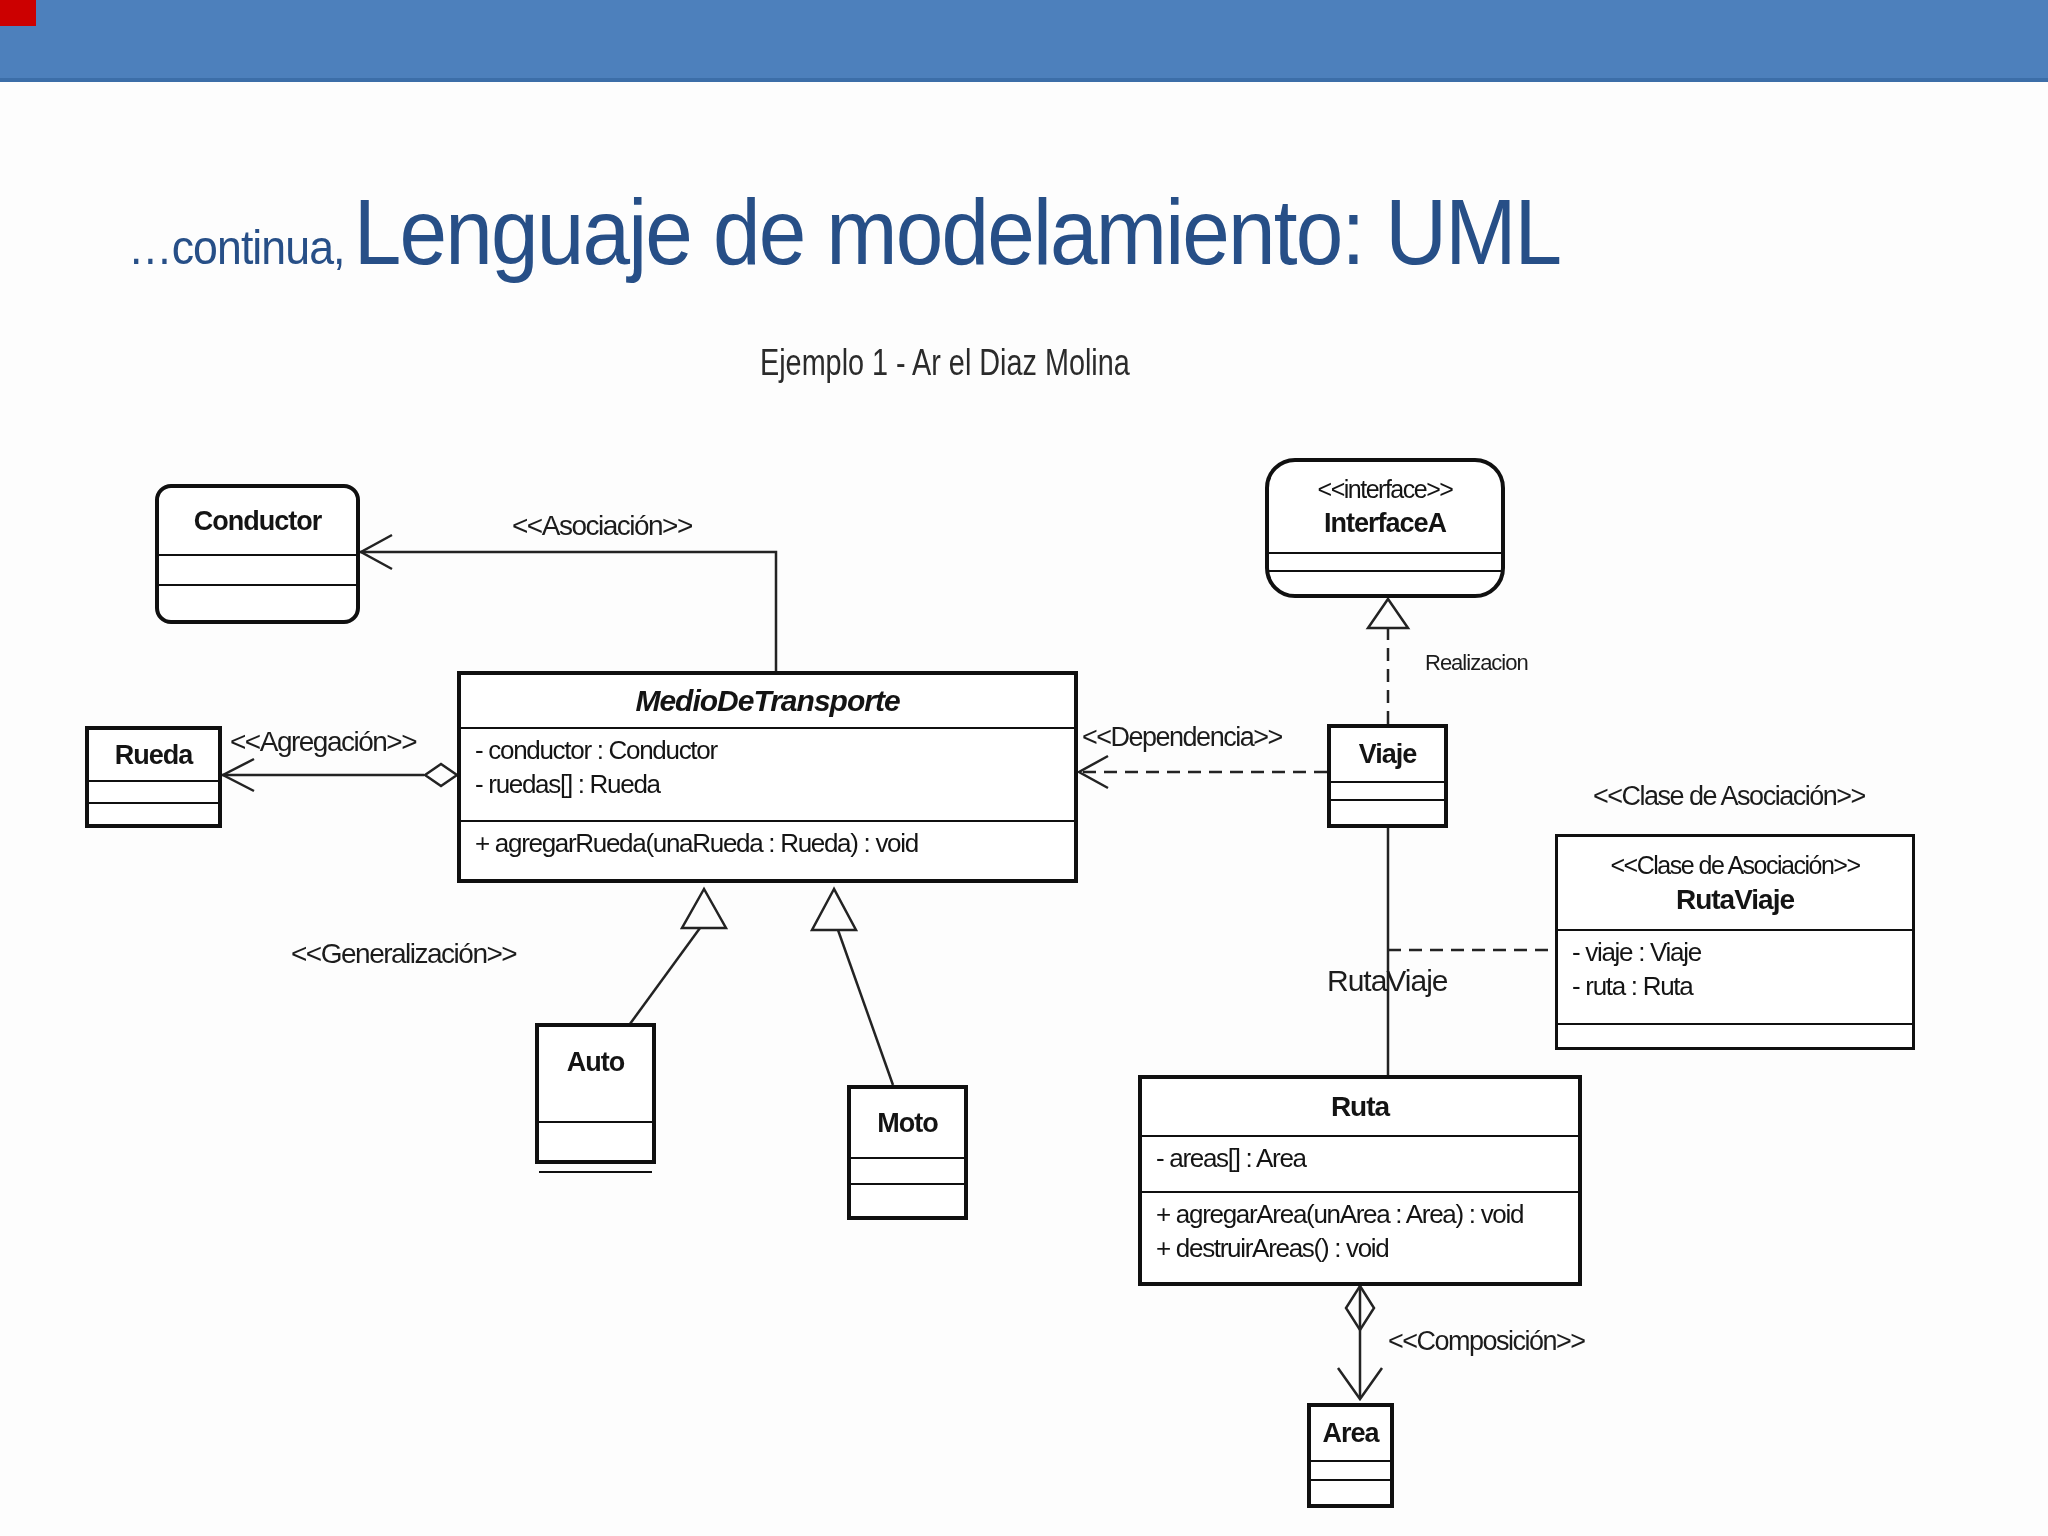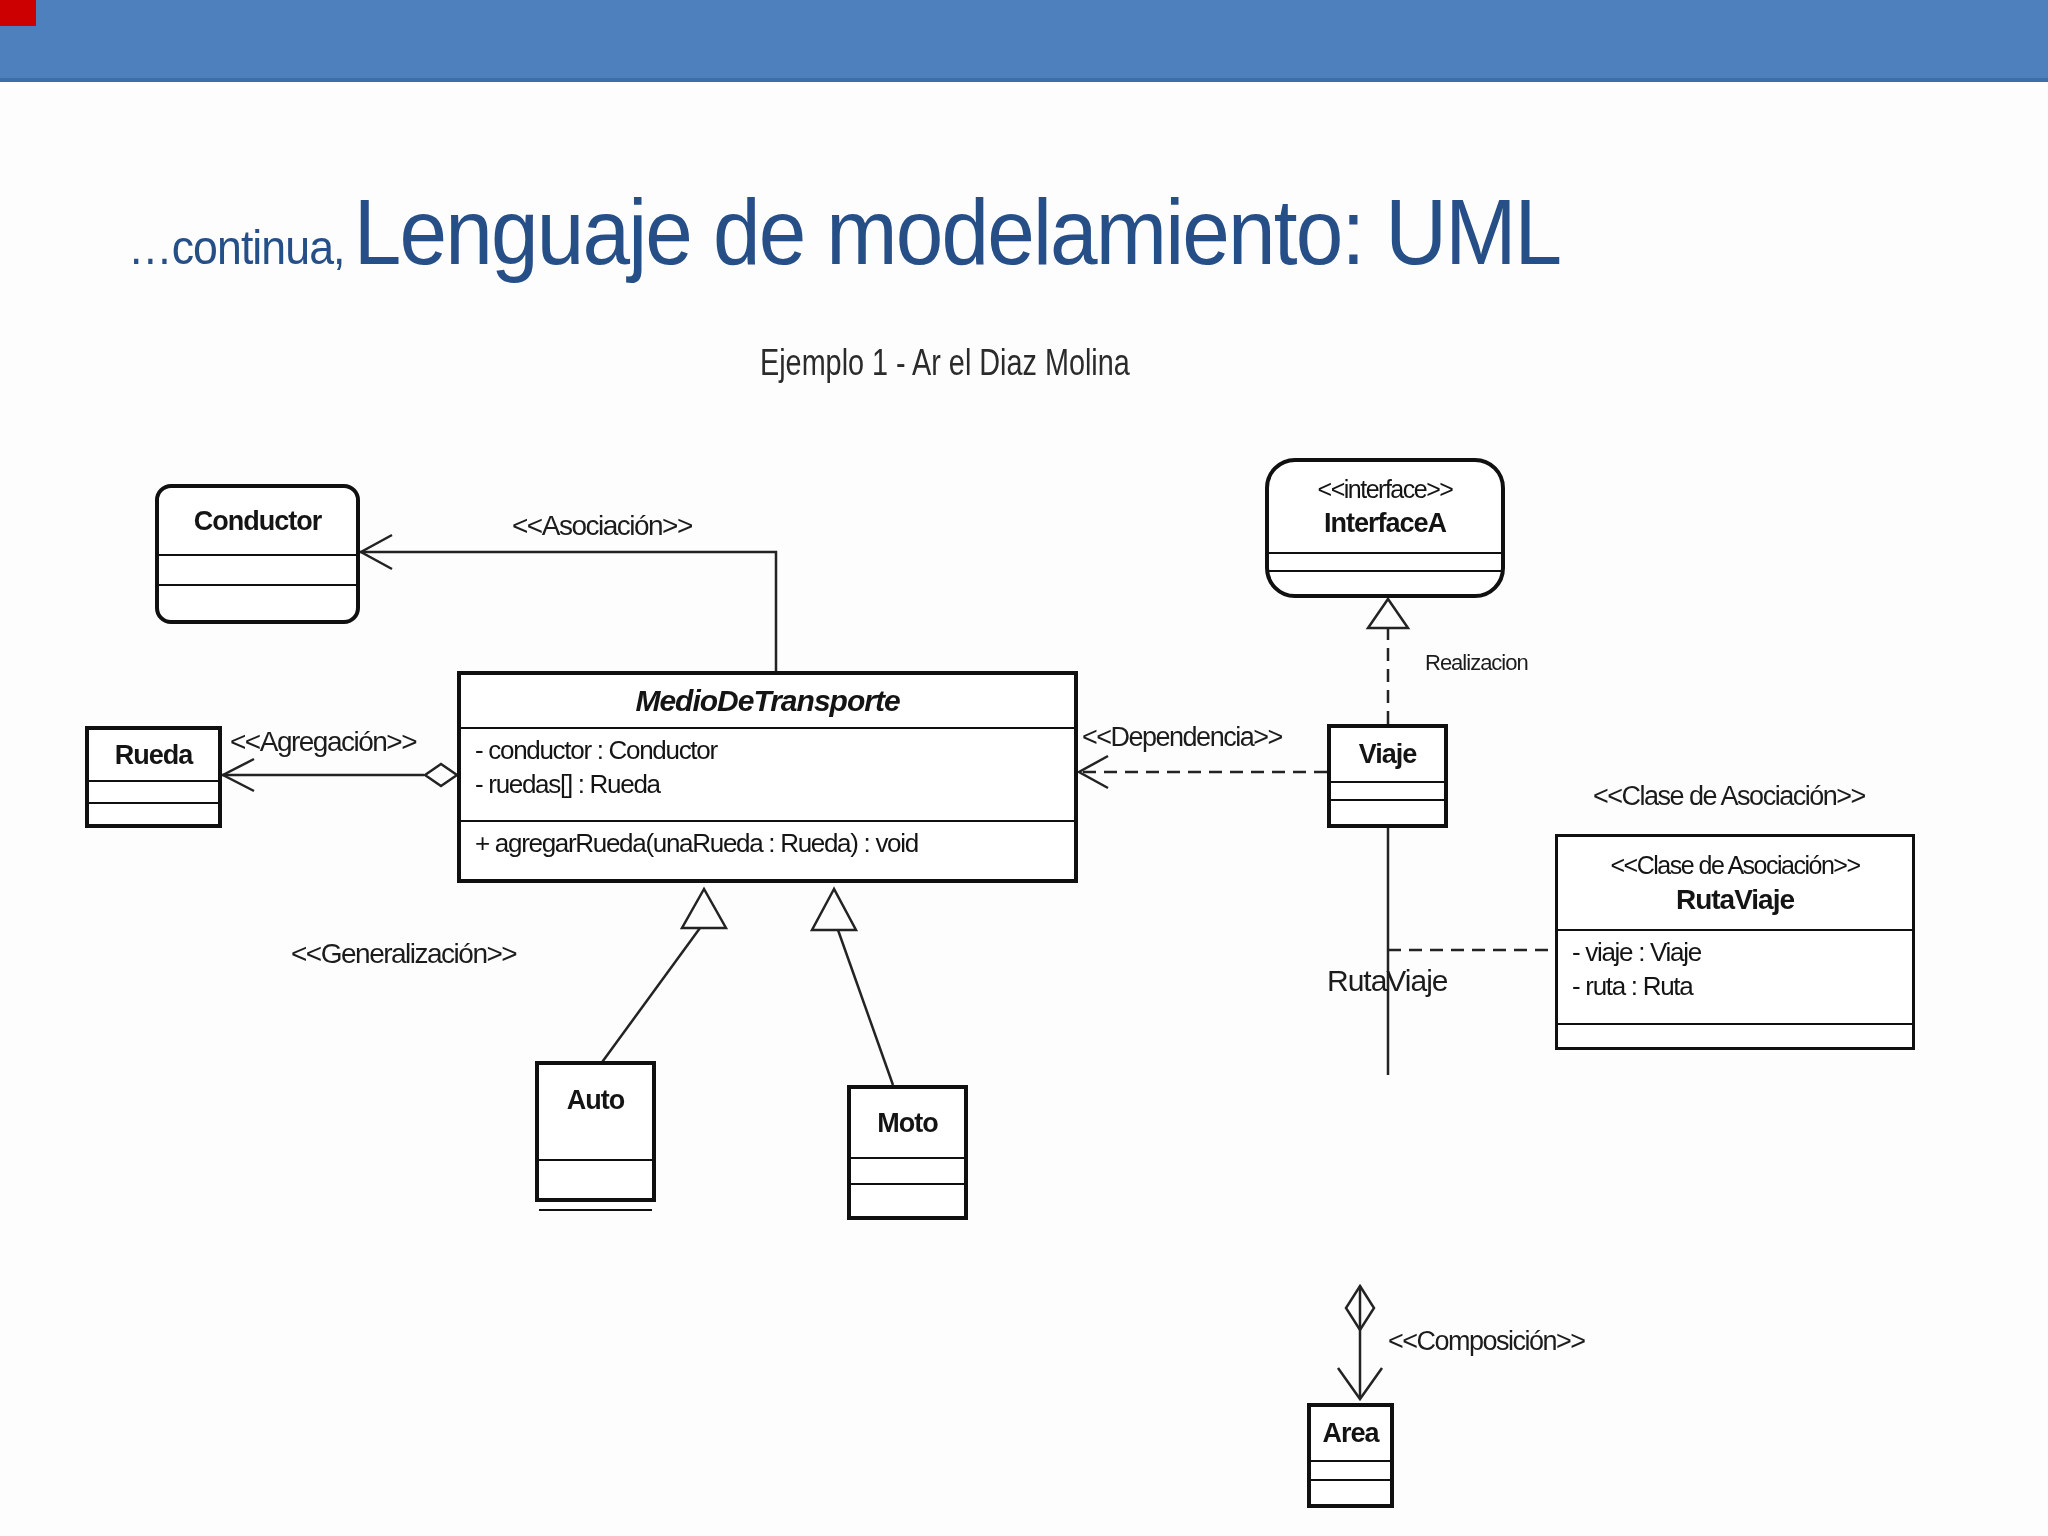--- a/index.html
+++ b/index.html
@@ -27,21 +27,21 @@
   .stereo{font-weight:normal;font-size:25px;letter-spacing:-1.5px;margin-bottom:4px;}
   .urow{border-top:2px solid #101010;flex:none;box-sizing:border-box;
         font-size:26px;letter-spacing:-1.3px;text-align:left;padding:4px 0 0 14px;}
   .urow.fill{flex:1;}
   .uline{white-space:nowrap;line-height:34px;}
   
   #box-conductor{left:155px;top:484px;width:205px;height:140px;border-radius:16px;}
   #box-rueda{left:85px;top:726px;width:137px;height:102px;}
   #box-medio{left:457px;top:671px;width:621px;height:212px;}
   #box-medio .uname{font-size:30px;font-style:italic;}
-  #box-auto{left:535px;top:1061px;width:121px;height:141px;gap:24px;}
+  #box-auto{left:535px;top:1023px;width:121px;height:141px;gap:24px;}
   #box-moto{left:847px;top:1085px;width:121px;height:135px;}
   #box-interfacea{left:1265px;top:458px;width:240px;height:140px;border-radius:30px;}
   #box-viaje{left:1327px;top:724px;width:121px;height:104px;}
   #box-rutaviaje{left:1555px;top:834px;width:360px;height:216px;border-width:3px;}
   #box-ruta{left:1138px;top:1075px;width:444px;height:211px;}
   #box-ruta .uname{font-size:28px;}
   #box-area{left:1307px;top:1403px;width:87px;height:105px;}
   
   .rlabel{position:absolute;font-size:28px;letter-spacing:-1.5px;color:#1c1c1c;white-space:nowrap;}
   #lbl-asociacion{left:512px;top:510px;}
@@ -162,20 +162,30 @@
       <span class="stereo">&lt;&lt;Clase de Asociación&gt;&gt;</span>
       <span style="font-size:28px">RutaViaje</span>
     </div>
     <div class="urow" style="height:94px">
       <div class="uline">- viaje : Viaje</div>
       <div class="uline">- ruta : Ruta</div>
     </div>
     <div class="urow fill"></div>
   </div>
 
+  <div class="ubox" id="box-ruta">
+    <div class="uname" style="height:56px">Ruta</div>
+    <div class="urow" style="height:56px">
+      <div class="uline">- areas[] : Area</div>
+    </div>
+    <div class="urow fill">
+      <div class="uline">+ agregarArea(unArea : Area) : void</div>
+      <div class="uline">+ destruirAreas() : void</div>
+    </div>
+  </div>
 
   <div class="ubox" id="box-area">
     <div class="uname" style="height:53px">Area</div>
     <div class="urow" style="height:19px"></div>
     <div class="urow fill"></div>
   </div>
 
   <div class="rlabel" id="lbl-asociacion">&lt;&lt;Asociación&gt;&gt;</div>
   <div class="rlabel" id="lbl-agregacion">&lt;&lt;Agregación&gt;&gt;</div>
   <div class="rlabel" id="lbl-generalizacion">&lt;&lt;Generalización&gt;&gt;</div>

